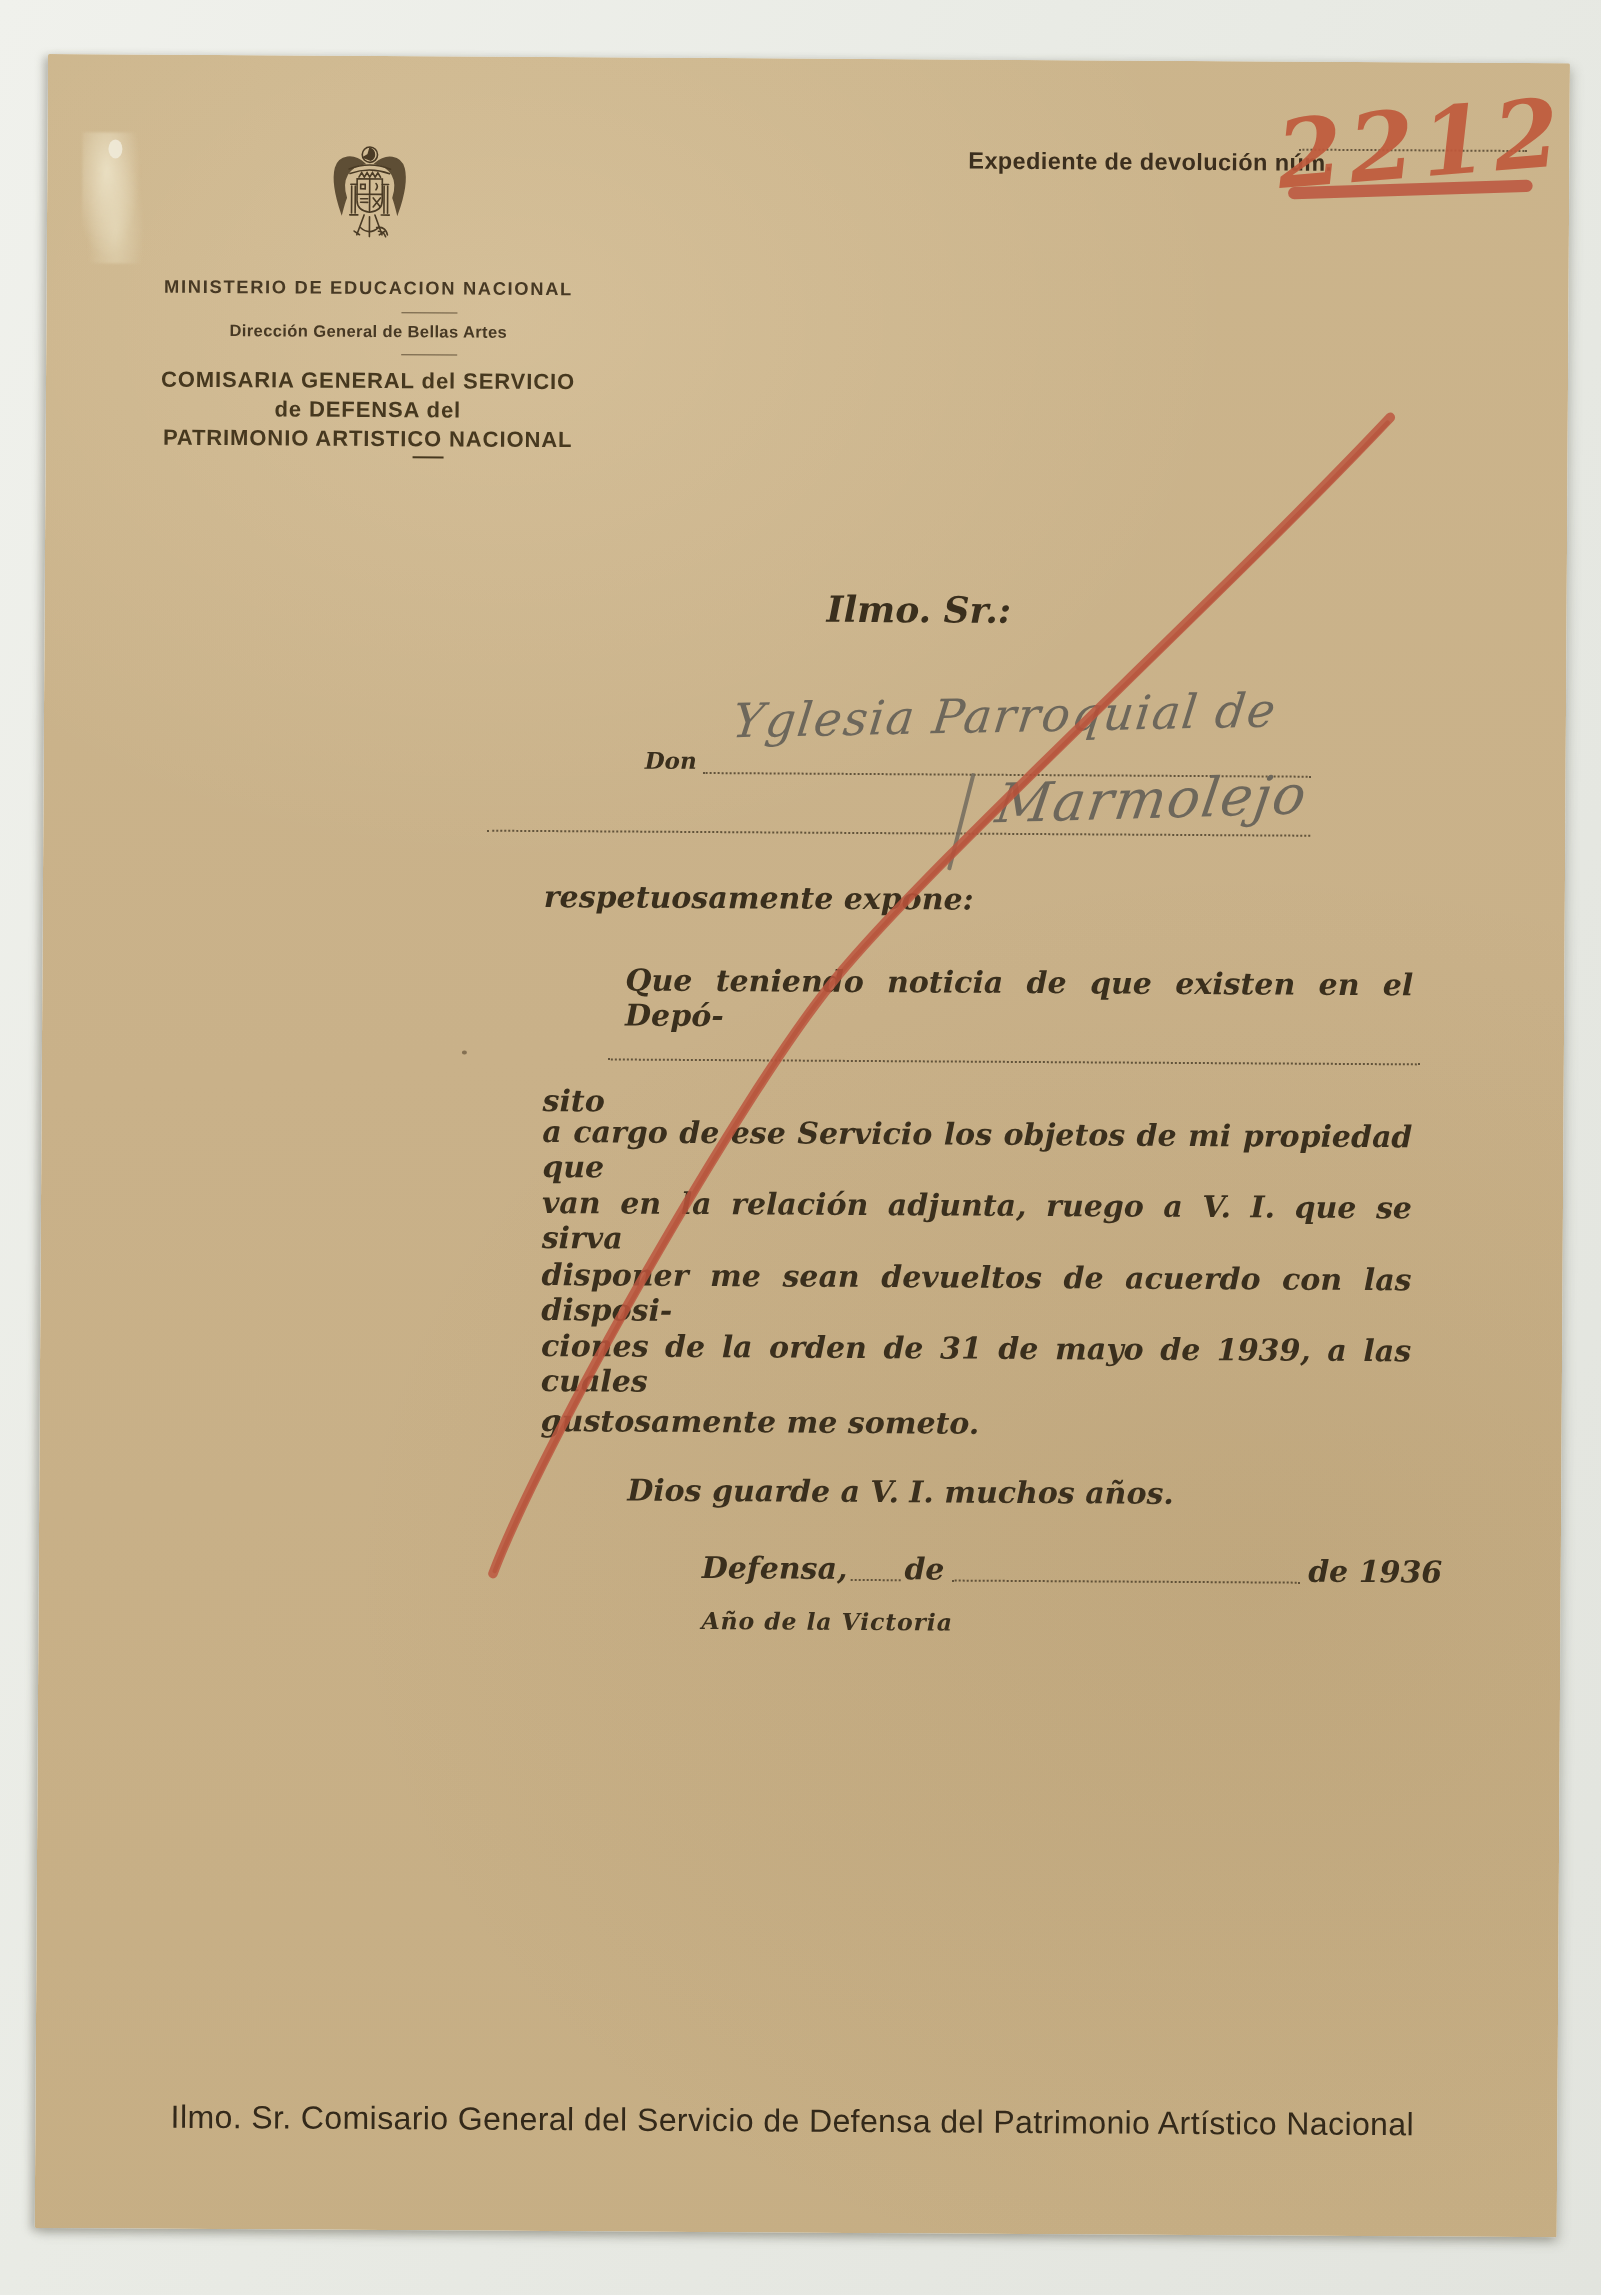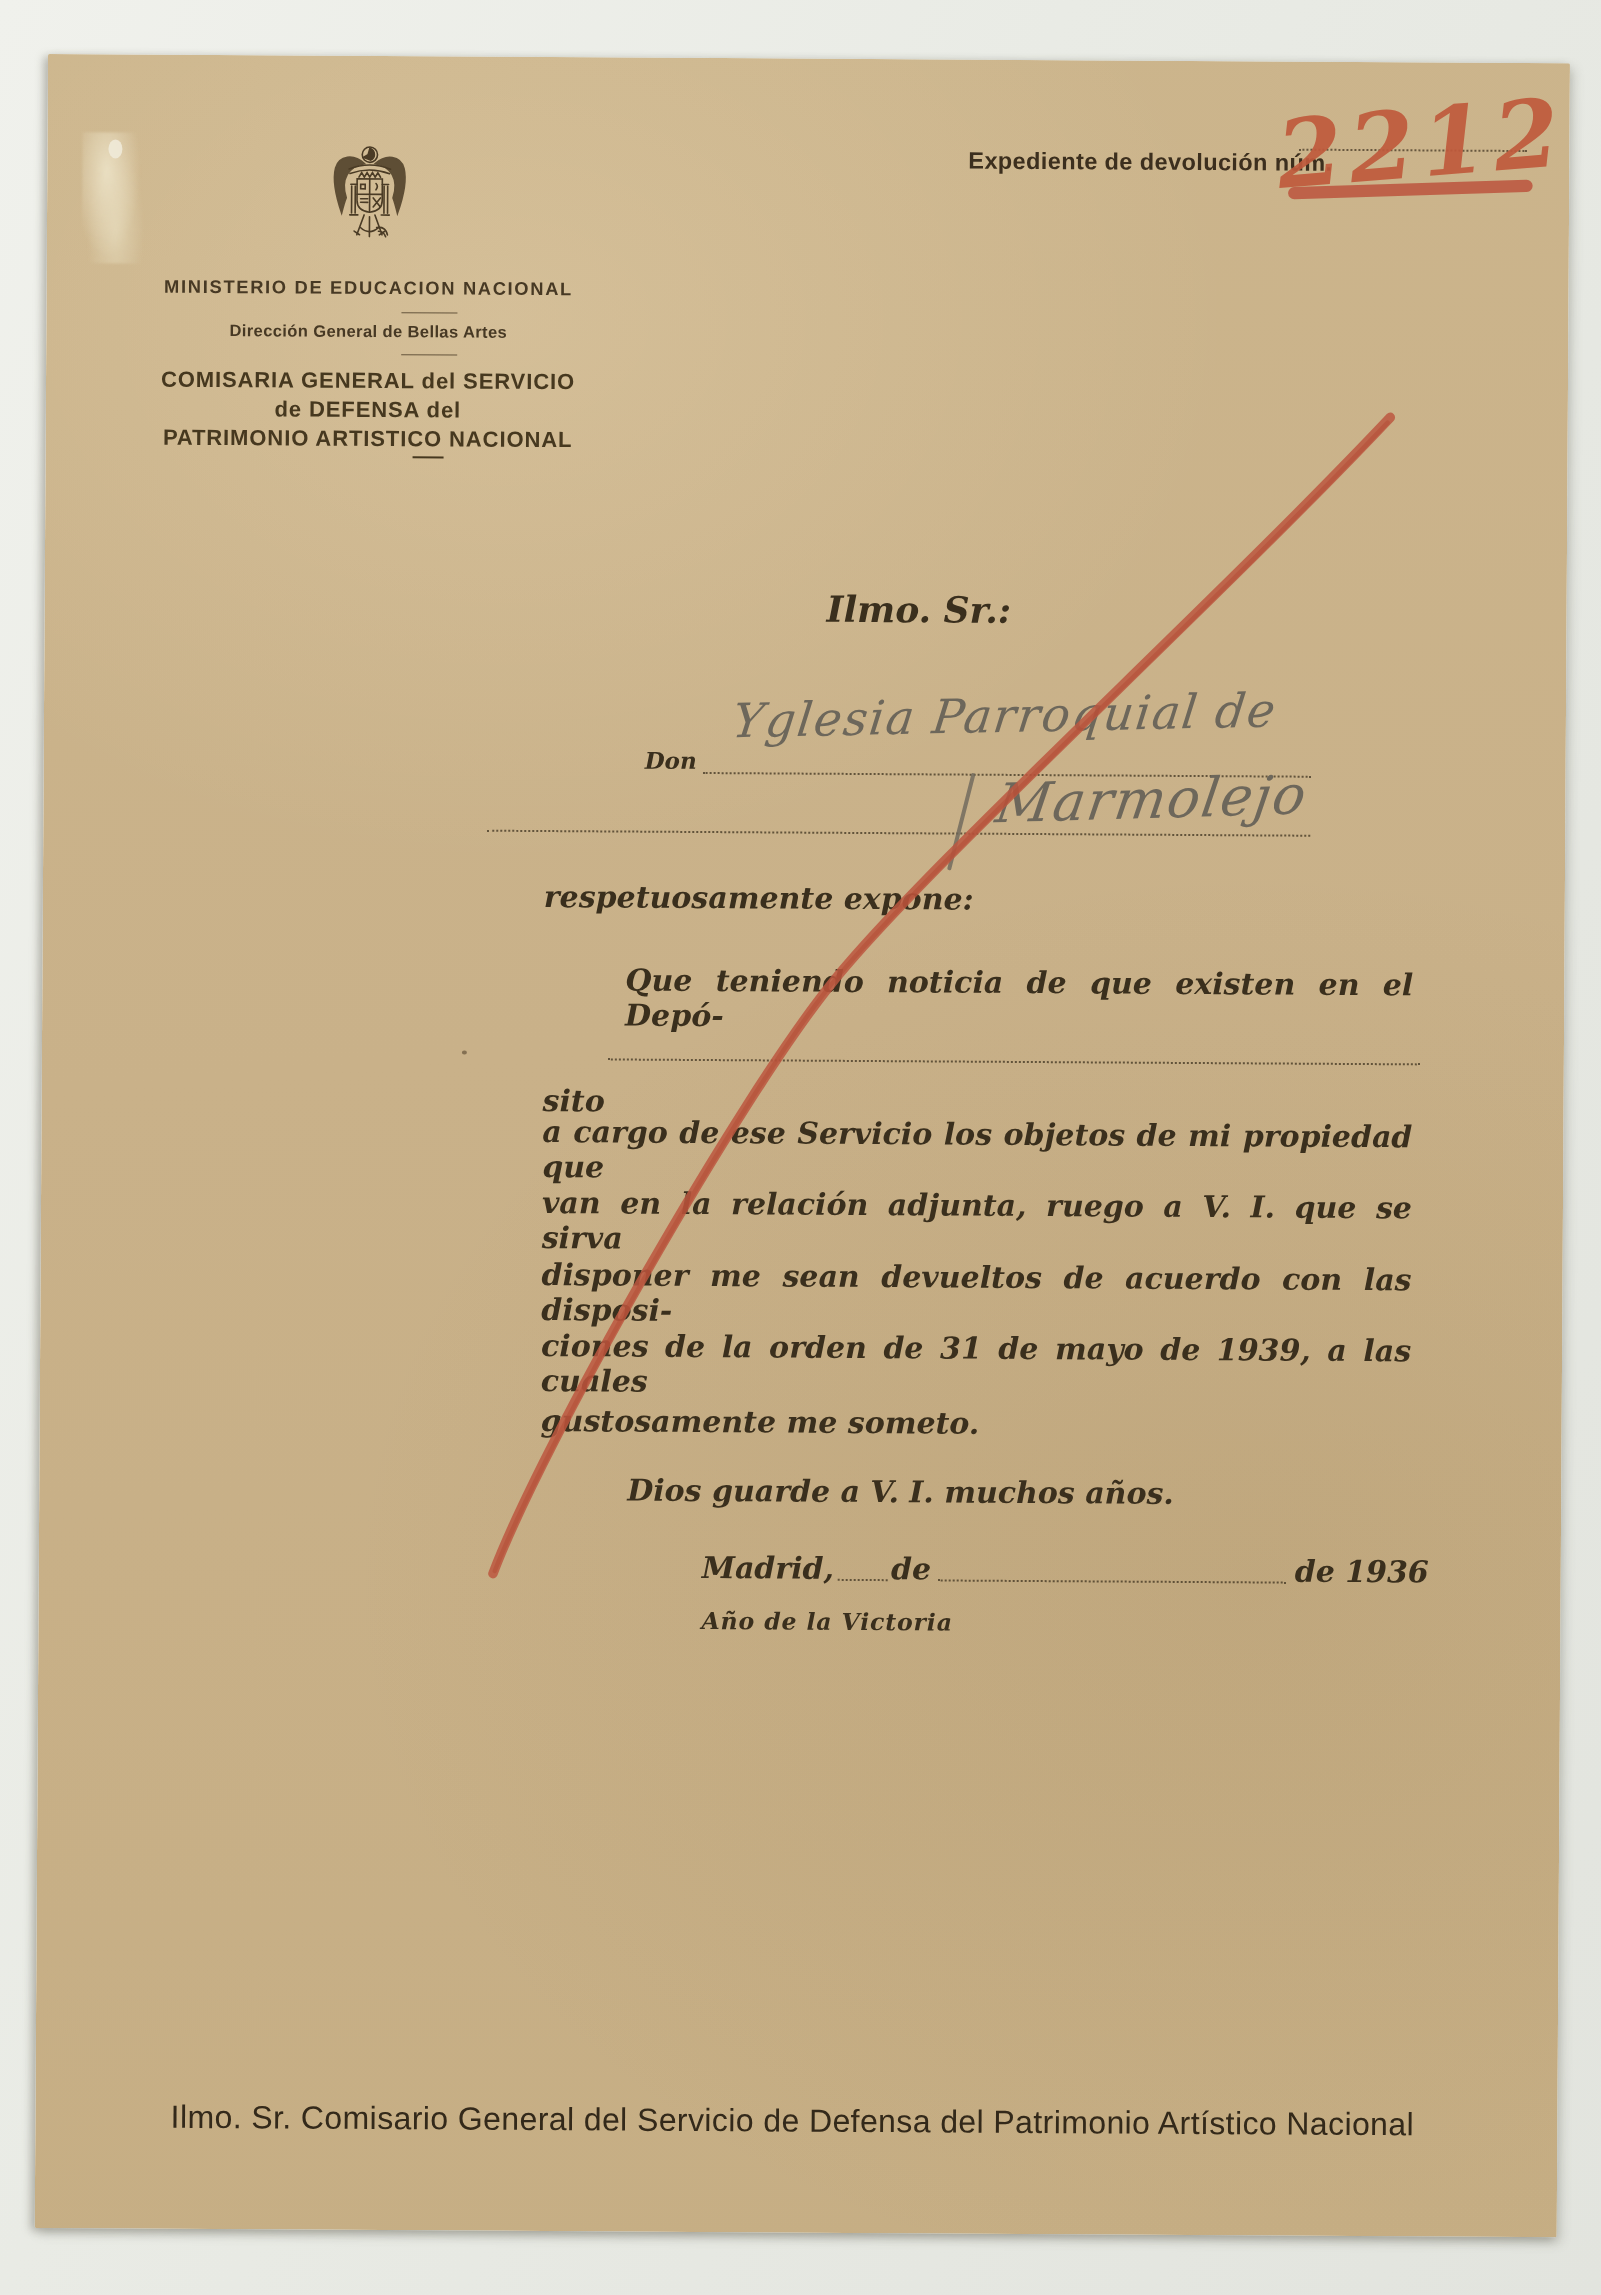--- a/index.html
+++ b/index.html
@@ -136,21 +136,21 @@
   <div class="abs script bodyline bl-sito">sito</div>
   <div class="abs dots dotline3"></div>
   <div class="abs script bodyline bl3">a cargo de ese Servicio los objetos de mi propiedad que</div>
   <div class="abs script bodyline bl4">van en la relación adjunta, ruego a V. I. que se sirva</div>
   <div class="abs script bodyline bl5">disponer me sean devueltos de acuerdo con las disposi-</div>
   <div class="abs script bodyline bl6">ciones de la orden de 31 de mayo de 1939, a las cuales</div>
   <div class="abs script bodyline bl7">gustosamente me someto.</div>
 
   <div class="abs script dios">Dios guarde a V. I. muchos años.</div>
   <div class="abs script madrid-row">
-    <span>Madrid,</span>
+    <span>Defensa,</span>
     <span class="dots dseg1"></span>
     <span>de</span>
     <span class="dots dseg2"></span>
     <span>de 1936</span>
   </div>
   <div class="abs script anio">Año de la Victoria</div>
 
   <div class="abs speck"></div>
 
   <div class="abs footer">Ilmo. Sr. Comisario General del Servicio de Defensa del Patrimonio Artístico Nacional</div>

